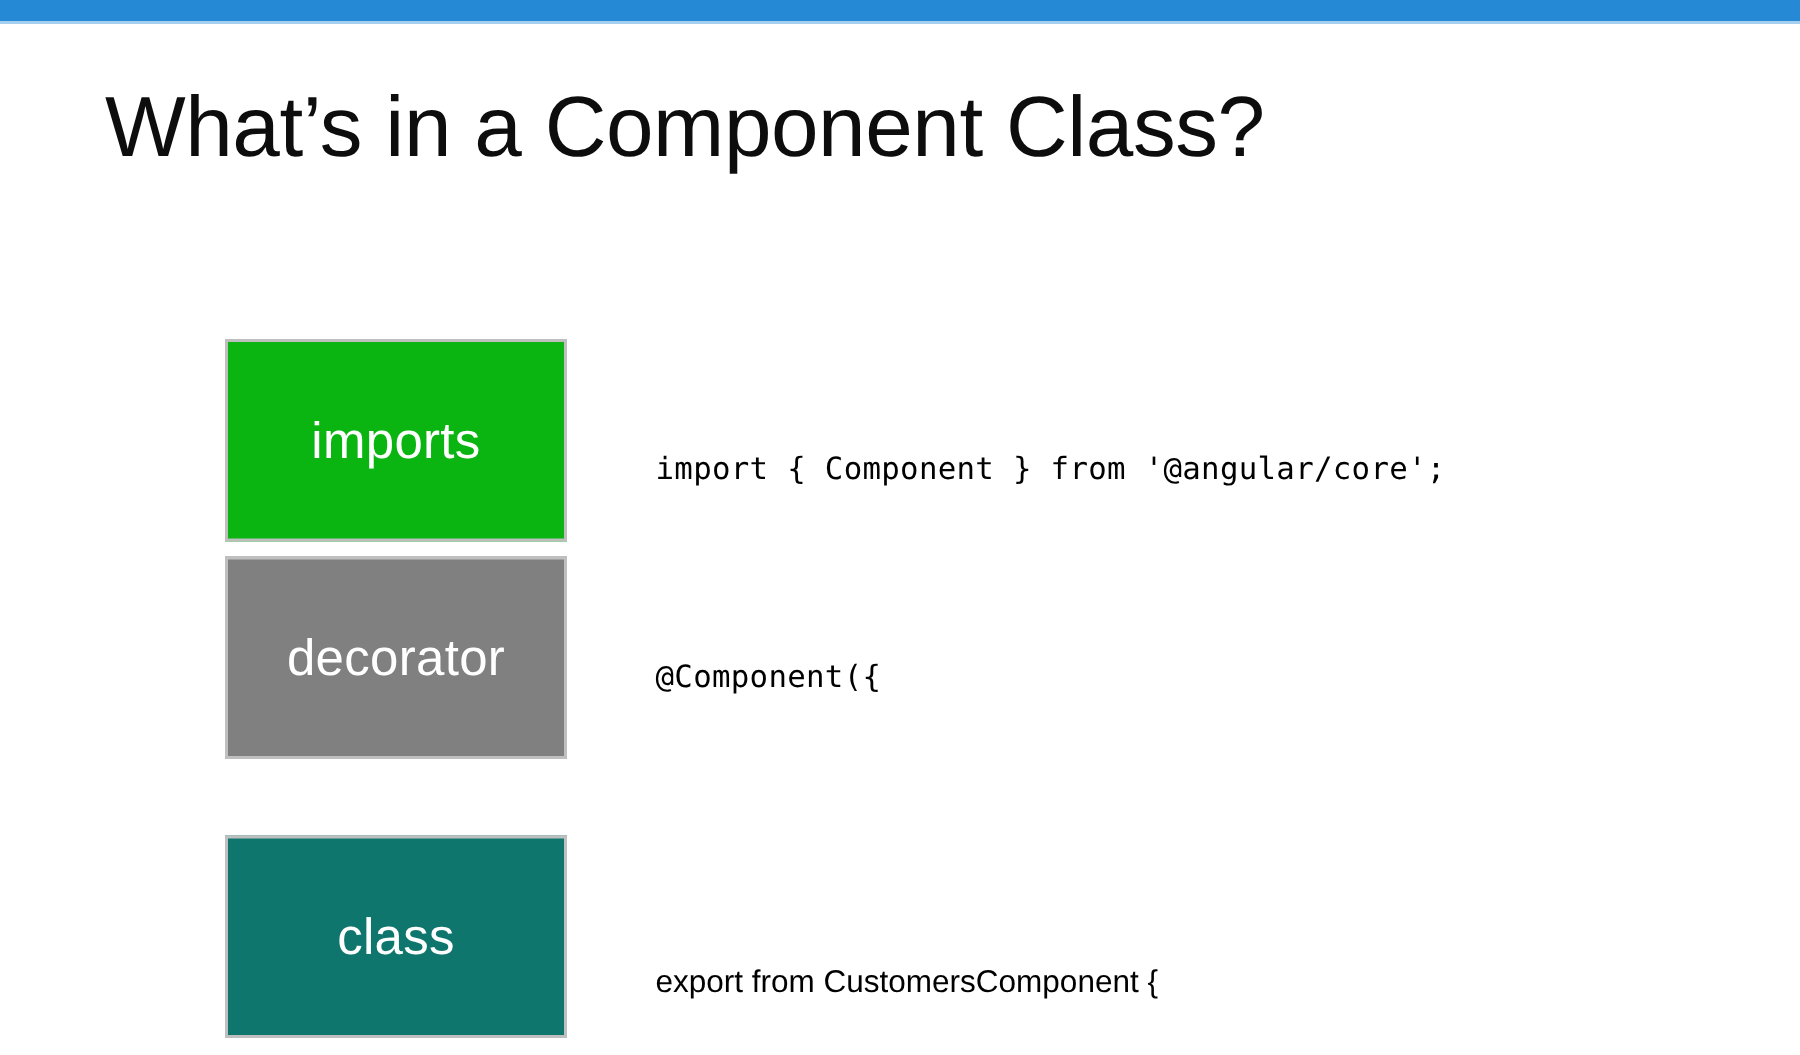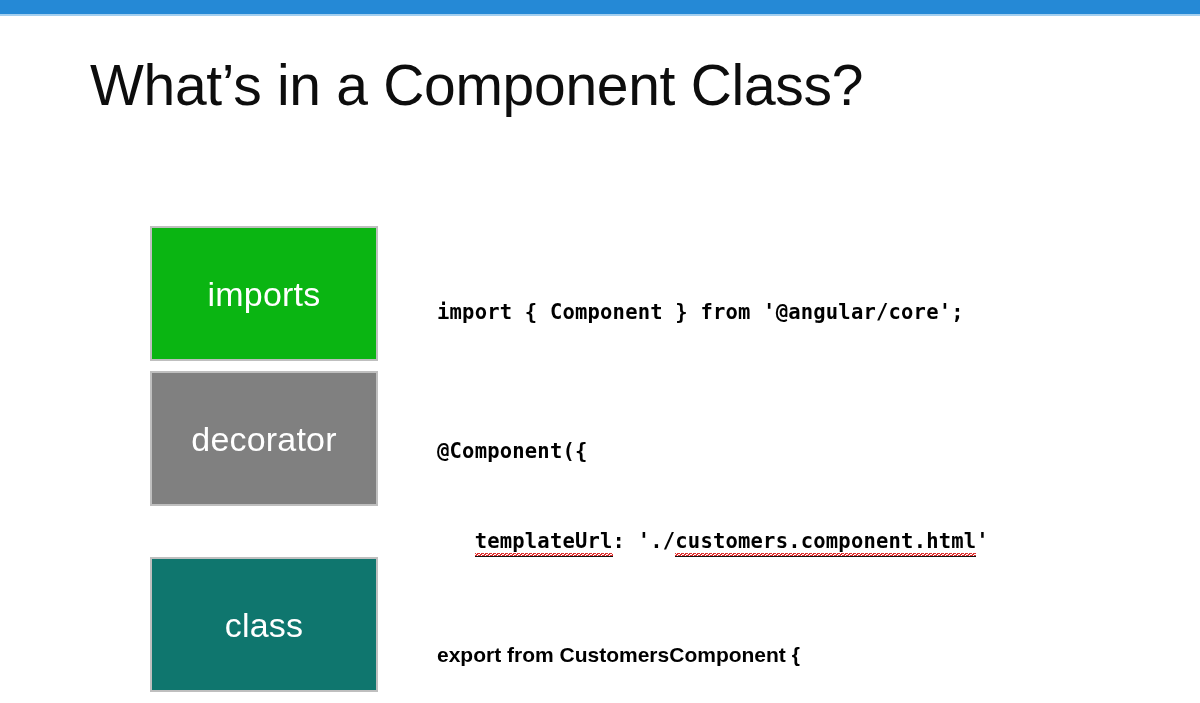--- a/index.html
+++ b/index.html
@@ -40,21 +40,21 @@
     top: 14px;
     width: 1200px;
     height: 2px;
     background: #5aa7e2;
     opacity: .55;
   }
 
   
   #slide-title {
     position: absolute;
-    left: 90px;
+    left: 70px;
     top: 54px;
     font-family: "Liberation Sans", sans-serif;
     font-size: 57px;
     font-weight: 400;
     line-height: 1.12;
     color: #0d0d0d;
     letter-spacing: -0.3px;
     white-space: nowrap;
   }
 
@@ -108,21 +108,21 @@
   .code-sans {
     font-family: "Liberation Sans", sans-serif;
     font-size: 21px;
     line-height: 30px;
   }
 
   #code-imports   { top: 52px; }
   #code-decorator { top: 5px; }
   #code-class     { top: 23px; }
 
-  .code-line { display: block; height: 30px; font-weight: bold; }
+  .code-line { display: block; height: 30px; }
 
   
   .squiggle {
     position: relative;
     text-decoration: none;
     background-image:
       repeating-linear-gradient(
         135deg,
         #e03030 0px, #e03030 1px,
         rgba(0,0,0,0) 1px, rgba(0,0,0,0) 2px
@@ -154,21 +154,20 @@
       <span class="code-line">import { Component } from '@angular/core';</span>
     </div>
   </div>
 
   <div class="row" id="row-decorator">
     <div class="label-box" id="box-decorator">
       <span class="label-text">decorator</span>
     </div>
     <div class="code-block code-mono" id="code-decorator">
       <span class="code-line">@Component({</span>
-      <span class="code-line"><span>   </span><span class="squiggle underline-solid">templateUrl</span><span>: './</span><span class="squiggle underline-solid">customers.component.html</span><span>'</span></span>
       
     </div>
   </div>
 
   <div class="row" id="row-class">
     <div class="label-box" id="box-class">
       <span class="label-text">class</span>
     </div>
     <div class="code-block code-sans" id="code-class">
       <span class="code-line">export from CustomersComponent {</span>

